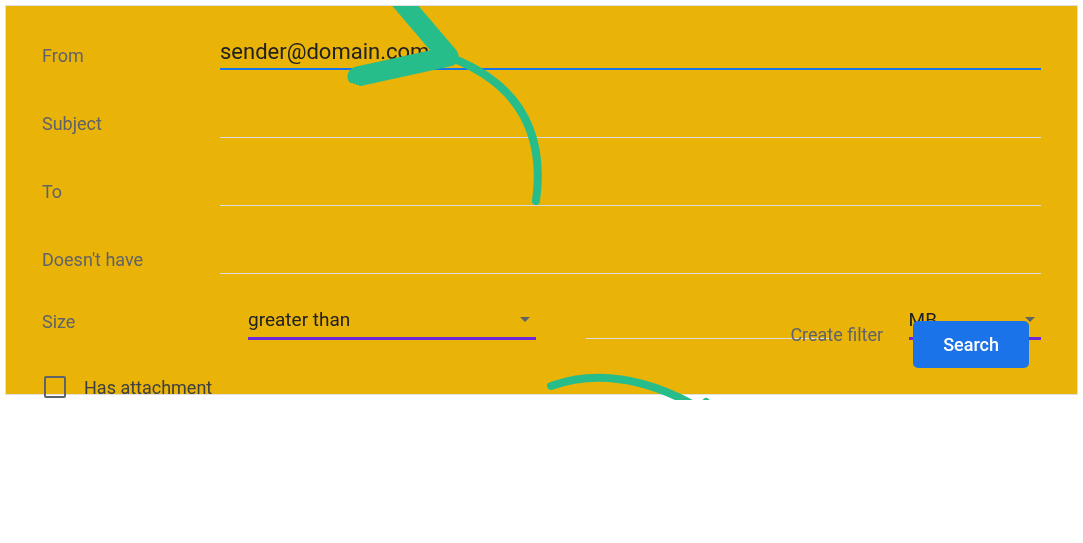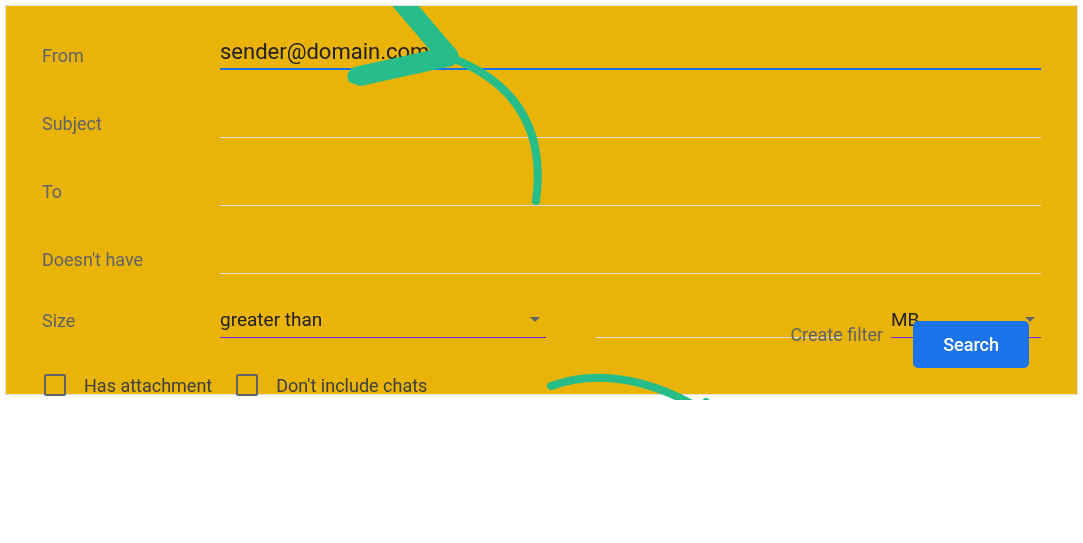--- a/index.html
+++ b/index.html
@@ -47,26 +47,27 @@
     .text-input.active {
       border-bottom: 2px solid #1a73e8;
     }
     .size-row {
       display: flex;
       align-items: center;
       margin-bottom: 36px;
     }
     .select-wrap {
       position: relative;
-      border-bottom: 1px solid #6d28d9;
+      border-bottom: 3px solid #6d28d9;
       padding: 2px 0 6px 0;
       display: flex;
       align-items: center;
       justify-content: space-between;
       cursor: pointer;
+      margin-left: 28px;
     }
     .select-main { width: 380px; margin-right: 50px; }
     .select-value {
       font-size: 19px;
       color: #202124;
     }
     .num-input {
       flex: 1;
       border: none;
       border-bottom: 1px solid #dadce0;
@@ -183,24 +184,20 @@
     <div class="select-wrap select-unit">
       <span class="select-value">MB</span>
       <span class="dropdown-arrow"></span>
     </div>
   </div>
 
   <div class="checkbox-row">
     <div class="check-item">
       <div class="checkbox"></div>
       <span class="check-label">Has attachment</span>
-    </div>
-    <div class="check-item">
-      <div class="checkbox"></div>
-      <span class="check-label">Don't include chats</span>
     </div>
   </div>
 
   <div class="footer">
     <span class="link-btn">Create filter</span>
     <button class="primary-btn">Search</button>
   </div>
 
   <svg class="annotation-arrows" width="1073" height="533">
     <defs>

